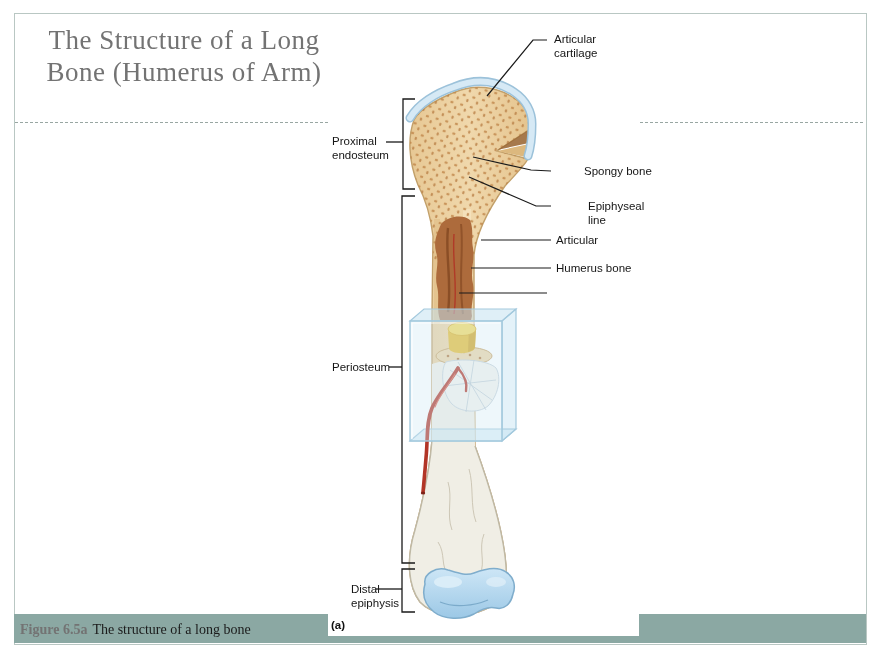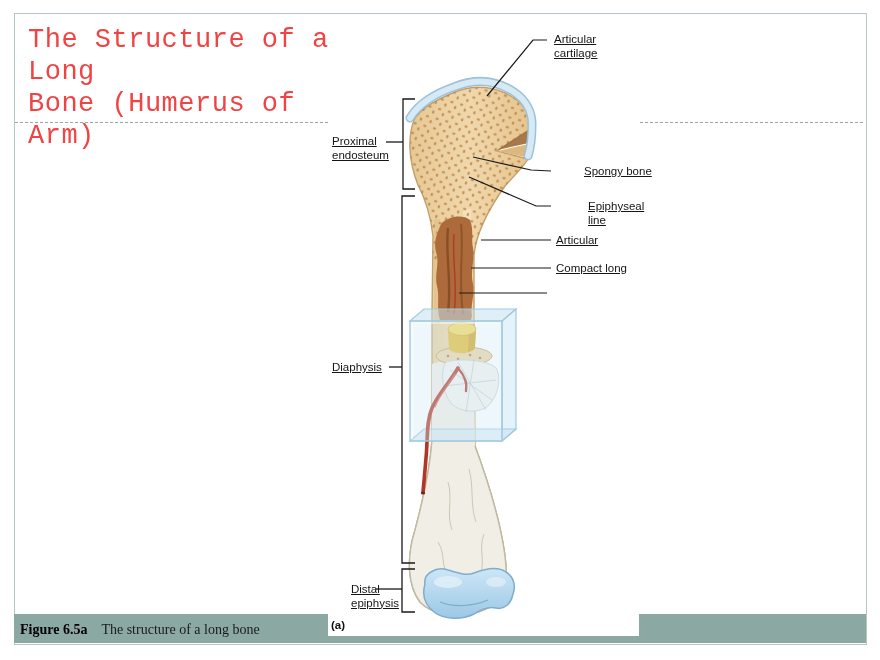--- a/index.html
+++ b/index.html
@@ -3,33 +3,33 @@
 <meta charset="utf-8">
 <style>
   html,body{margin:0;padding:0;background:#fff;}
   .slide{position:relative;width:880px;height:660px;background:#ffffff;overflow:hidden;
          font-family:"Liberation Sans",sans-serif;}
   .frame{position:absolute;left:14px;top:13px;width:851px;height:630px;
          border:1px solid #b9c7c3;z-index:0;}
   .dotted{position:absolute;left:15px;top:122px;width:850px;height:1px;z-index:0;
           background:repeating-linear-gradient(90deg,#98a6a2 0 3px,transparent 3px 5px);}
   .title{position:absolute;left:28px;top:24px;width:312px;z-index:3;
-         font-family:Liberation Mono, monospace;font-size:27px;line-height:32px;
-         color:#ef4444;text-align:left;white-space:pre-line;letter-spacing:.5px;}
+         font-family:Liberation Serif, serif;font-size:27px;line-height:32px;
+         color:#737373;text-align:center;white-space:pre-line;letter-spacing:.5px;}
   .teal-bar{position:absolute;left:14px;top:614px;width:852px;height:29px;
             background:#8ba8a3;z-index:1;}
   .panel{position:absolute;left:328px;top:14px;width:311px;height:622px;background:#ffffff;z-index:2;}
   .panel svg{position:absolute;left:0;top:0;}
   .lbl{position:absolute;z-index:3;font-size:11.5px;line-height:13.5px;color:#151515;
-       white-space:pre-line;text-decoration:underline;}
+       white-space:pre-line;}
   .panel-tag{position:absolute;left:331px;top:619px;z-index:3;font-size:11.5px;
              font-weight:bold;color:#111;}
   .caption{position:absolute;left:20px;top:621px;width:310px;z-index:3;
            font-family:"Liberation Serif",serif;font-size:14px;line-height:18px;color:#1b1b1b;}
-  .fig-label{color:#000000;font-weight:bold;margin-right:14px;text-align:right;}
+  .fig-label{color:#737373;font-weight:bold;margin-right:5px;text-align:right;}
 </style>
 </head>
 <body>
 
 <div class="slide">
 
   <div class="frame"></div>
   <div class="dotted"></div>
   <div class="teal-bar"></div>
 
@@ -173,25 +173,25 @@
       </g>
     </svg>
   </div>
 
   <div class="lbl" style="left:554px;top:33px;">Articular
 cartilage</div>
   <div class="lbl" style="left:555px;top:165px;margin-left:29px;">Spongy bone</div>
   <div class="lbl" style="left:588px;top:200px;">Epiphyseal
 line</div>
   <div class="lbl" style="left:556px;top:234px;">Articular</div>
-  <div class="lbl" style="left:556px;top:262px;">Compact long</div>
+  <div class="lbl" style="left:556px;top:262px;">Humerus bone</div>
 
   <div class="lbl" style="left:332px;top:135px;">Proximal
 endosteum</div>
-  <div class="lbl" style="left:332px;top:361px;">Diaphysis</div>
+  <div class="lbl" style="left:332px;top:361px;">Periosteum</div>
   <div class="lbl" style="left:351px;top:583px;">Distal
 epiphysis</div>
 
   <div class="panel-tag">(a)</div>
 
   <div class="caption">
     <span class="fig-label">Figure 6.5a</span><span>The structure of a long bone</span>
   </div>
 
 </div>

